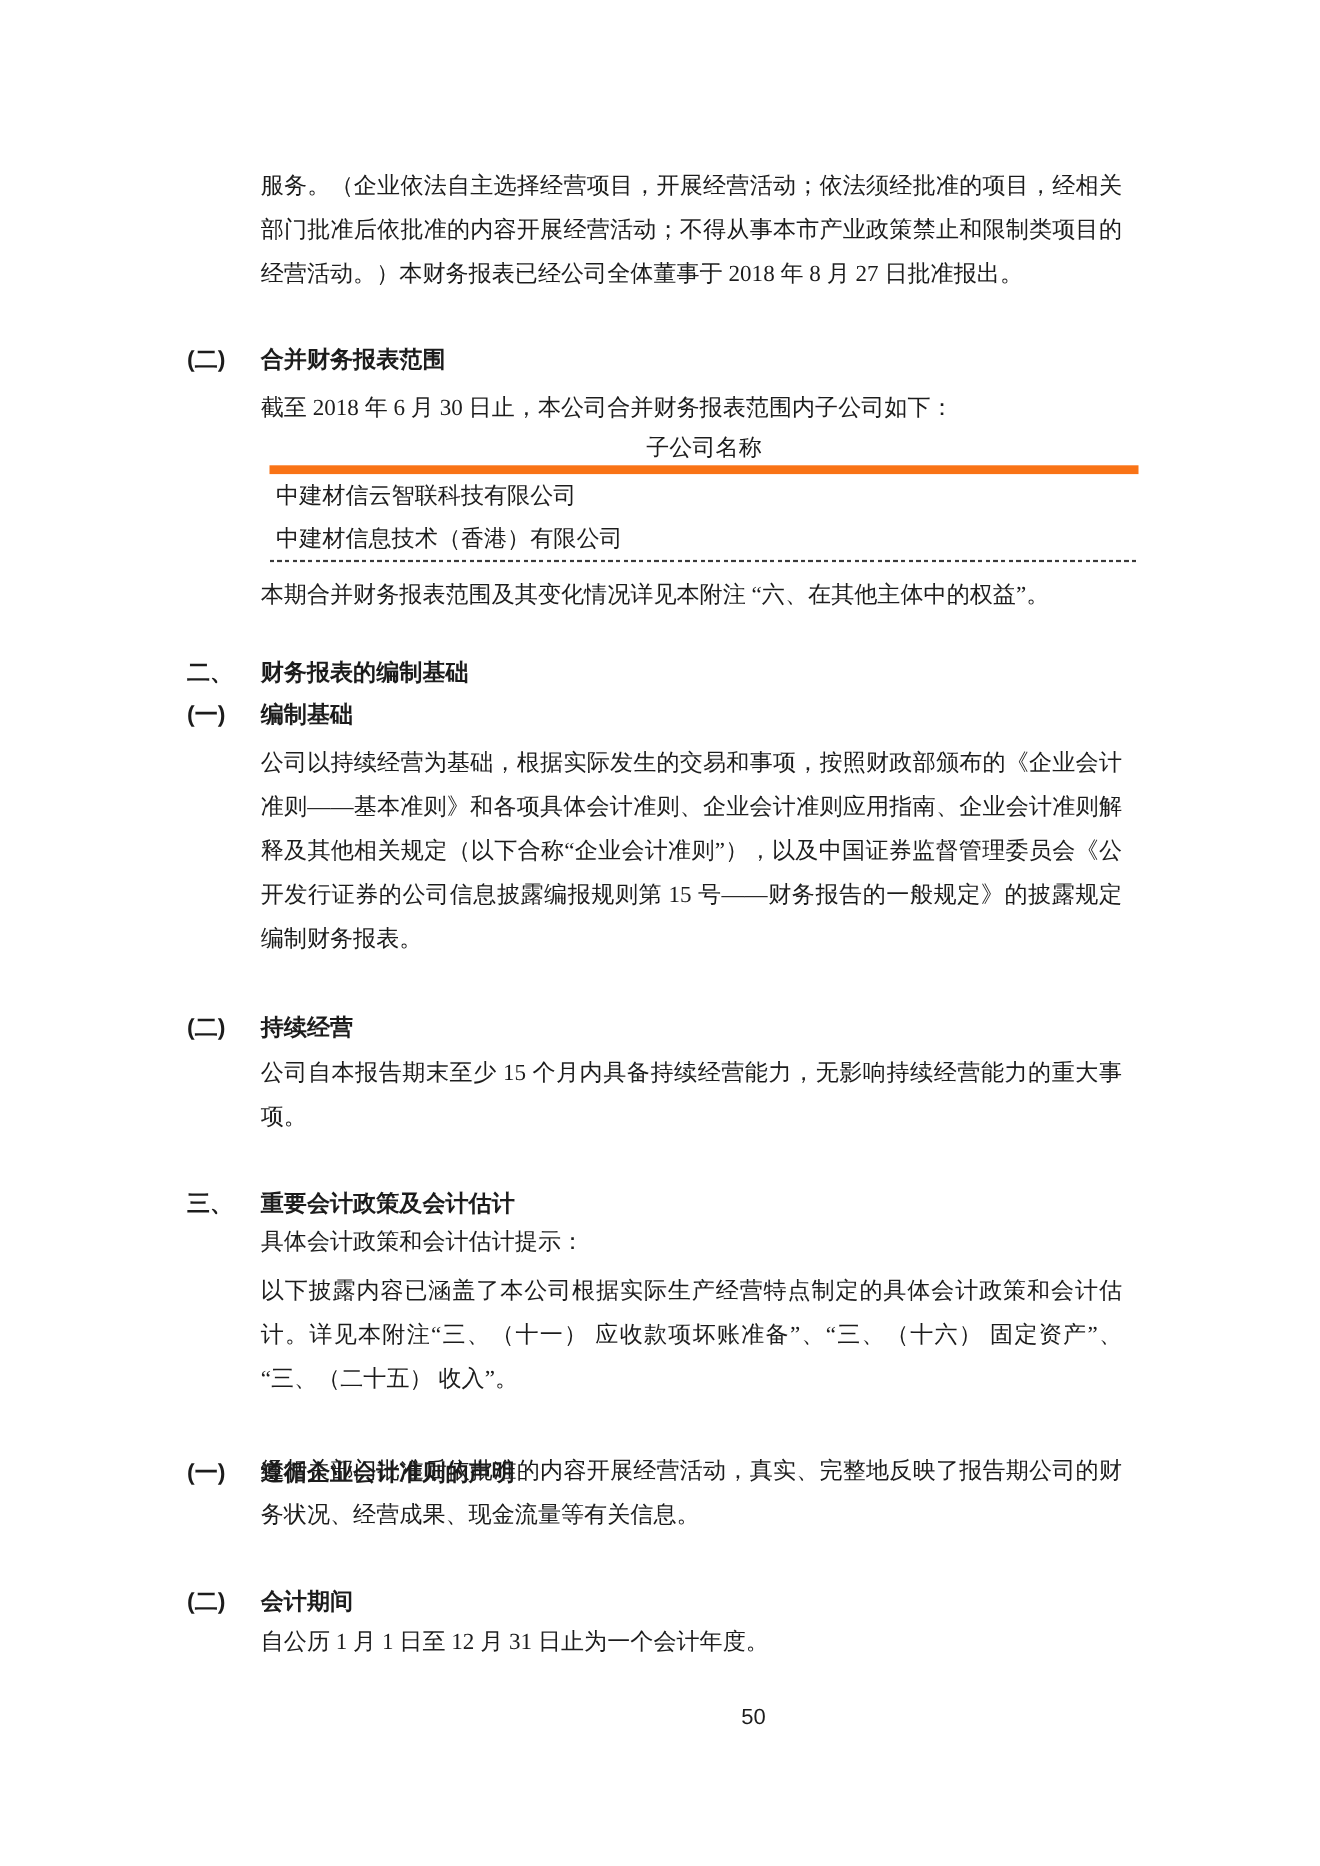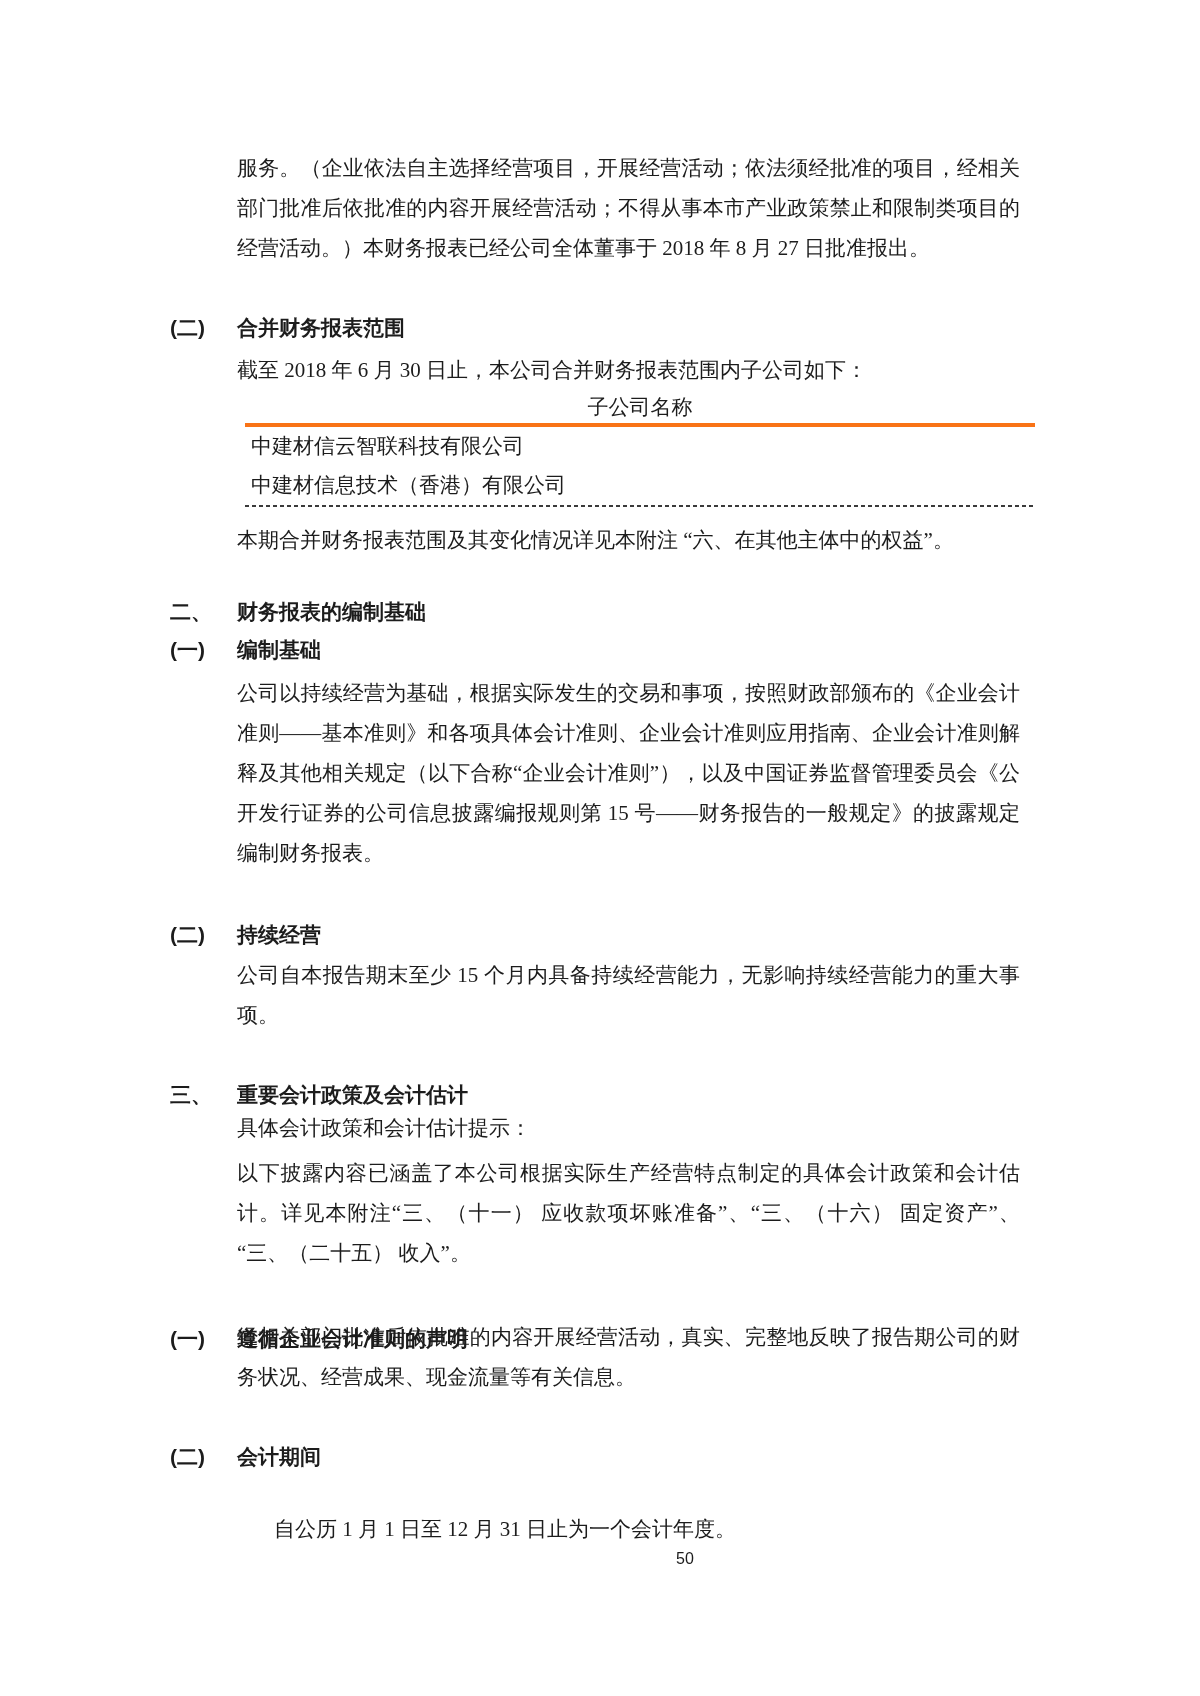--- a/index.html
+++ b/index.html
@@ -39,35 +39,35 @@
   }
   .subs-table {
     position: absolute;
     left: 245px;
     width: 790px;
     font-size: 21px;
   }
   .subs-table .thead {
     text-align: center;
     line-height: 31px;
-    border-bottom: 4px solid #f97316;
+    border-bottom: 8px solid #f97316;
   }
   .subs-table .row-1 { line-height: 38px; padding-left: 6px; }
   .subs-table .row-2 { line-height: 40px; padding-left: 6px; }
   .subs-table .dashed-rule {
     height: 2px;
     background: repeating-linear-gradient(90deg, #3a3a3a 0 4px, transparent 4px 7px);
   }
   .page-number {
     position: absolute;
     top: 1550px;
     left: 185px;
     width: 1000px;
     text-align: center;
-    font-size: 16px;
+    font-size: 20px;
     font-family: "Liberation Sans", "DejaVu Sans", sans-serif;
   }
 </style>
 </head>
 <body>
 
 <div class="page">
 
   <div class="para" style="top:148px;">服务。（企业依法自主选择经营项目，开展经营活动；依法须经批准的项目，经相关部门批准后依批准的内容开展经营活动；不得从事本市产业政策禁止和限制类项目的经营活动。）本财务报表已经公司全体董事于 2018 年 8 月 27 日批准报出。</div>
 
@@ -113,17 +113,17 @@
   <div class="heading" style="top:1324px;">
     <span class="label">(一)</span><span>遵循企业会计准则的声明</span>
   </div>
 
   <div class="para" style="top:1317px;">经相关部门批准后依批准的内容开展经营活动，真实、完整地反映了报告期公司的财务状况、经营成果、现金流量等有关信息。</div>
 
   <div class="heading" style="top:1442px;">
     <span class="label">(二)</span><span>会计期间</span>
   </div>
 
-  <div class="para single" style="top:1514px; line-height:30px;margin-left:37px;">自公历 1 月 1 日至 12 月 31 日止为一个会计年度。</div>
+  <div class="para single" style="top:1477px; line-height:30px;">自公历 1 月 1 日至 12 月 31 日止为一个会计年度。</div>
 
   <div class="page-number">50</div>
 
 </div>
 
 </body></html>

